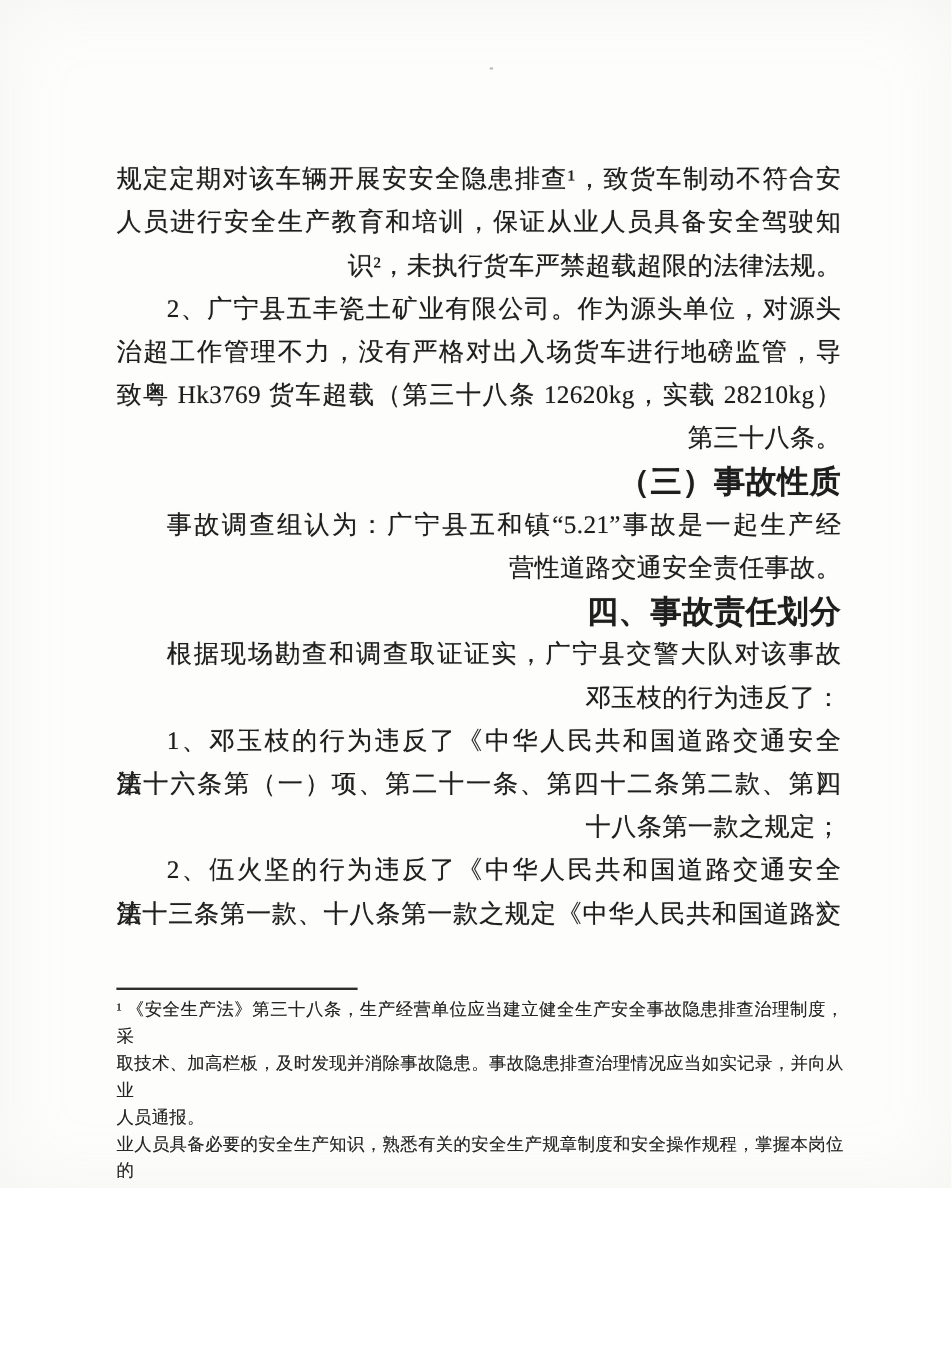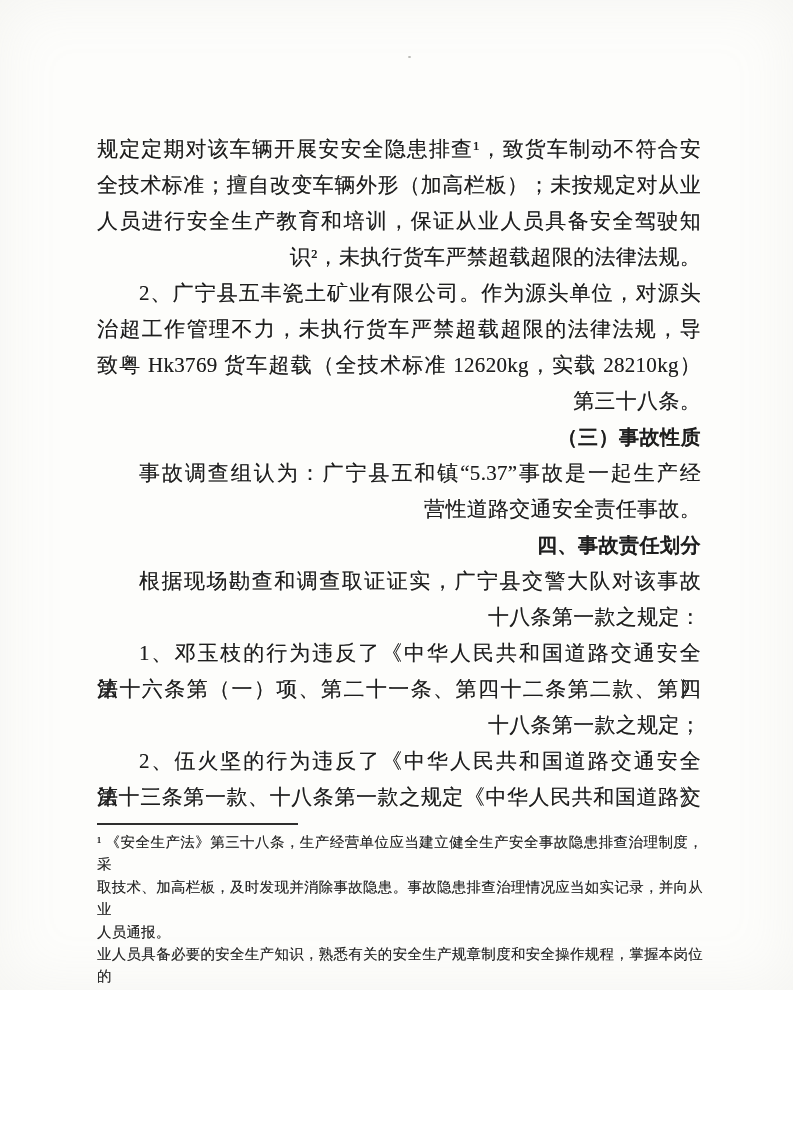--- a/index.html
+++ b/index.html
@@ -41,21 +41,21 @@
   }
   .just {
     white-space: normal;
     text-align: justify;
     text-align-last: justify;
   }
   .ind { text-indent: 42px; }
   .hd {
     font-family: "Liberation Sans", sans-serif;
     font-weight: bold;
-    font-size: 20px;
+    font-size: 26px;
     text-indent: 42px;
     letter-spacing: 0.5px;
   }
   .footnote-sep {
     position: absolute;
     left: 97px;
     top: 823px;
     width: 201px;
     height: 0;
     border-top: 2px solid #2e2e2e;
@@ -106,33 +106,32 @@
   .s1 { left: 206px; top: 1021px; width: 4px; height: 3px; }
   .s2 { left: 408px; top: 56px;  width: 3px; height: 2px; }
 </style>
 </head>
 <body>
 
 <div class="page">
 
   <div class="content">
     <div class="ln just">规定定期对该车辆开展安安全隐患排查¹，致货车制动不符合安</div>
-    <div class="ln just">全技术标准；擅自改变车辆外形（加高栏板）；未按规定对从业</div>
     <div class="ln just">人员进行安全生产教育和培训，保证从业人员具备安全驾驶知</div>
     <div class="ln">识²，未执行货车严禁超载超限的法律法规。</div>
     <div class="ln just ind">2、广宁县五丰瓷土矿业有限公司。作为源头单位，对源头</div>
-    <div class="ln just">治超工作管理不力，未执行货车严禁超载超限的法律法规，导</div>
-    <div class="ln just">致粤 Hk3769 货车超载（全技术标准 12620kg，实载 28210kg）</div>
+    <div class="ln just">治超工作管理不力，没有严格对出入场货车进行地磅监管，导</div>
+    <div class="ln just">致粤 Hk3769 货车超载（第三十八条 12620kg，实载 28210kg）</div>
     <div class="ln">第三十八条。</div>
     <div class="ln hd">（三）事故性质</div>
-    <div class="ln just ind">事故调查组认为：广宁县五和镇“5.37”事故是一起生产经</div>
+    <div class="ln just ind">事故调查组认为：广宁县五和镇“5.21”事故是一起生产经</div>
     <div class="ln">营性道路交通安全责任事故。</div>
     <div class="ln hd">四、事故责任划分</div>
     <div class="ln just ind">根据现场勘查和调查取证证实，广宁县交警大队对该事故</div>
-    <div class="ln">十八条第一款之规定：</div>
+    <div class="ln">邓玉枝的行为违反了：</div>
     <div class="ln just ind">1、邓玉枝的行为违反了《中华人民共和国道路交通安全法》</div>
     <div class="ln just">第十六条第（一）项、第二十一条、第四十二条第二款、第四</div>
     <div class="ln">十八条第一款之规定；</div>
     <div class="ln just ind">2、伍火坚的行为违反了《中华人民共和国道路交通安全法》</div>
     <div class="ln just">第十三条第一款、十八条第一款之规定《中华人民共和国道路交</div>
   </div>
 
   <div class="footnote-sep"></div>
 
   <div class="footnotes">

